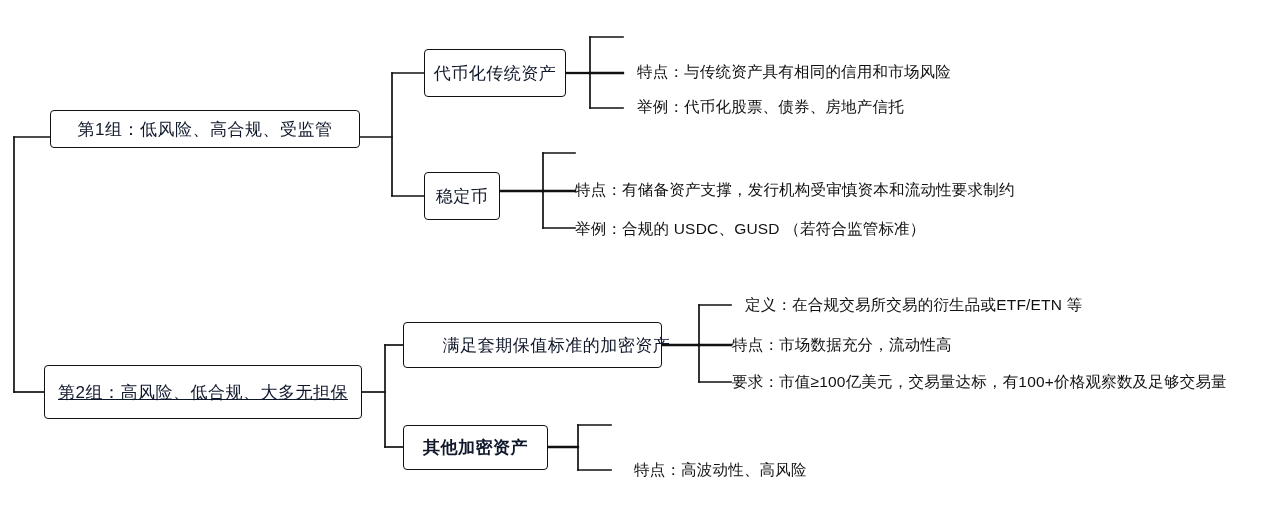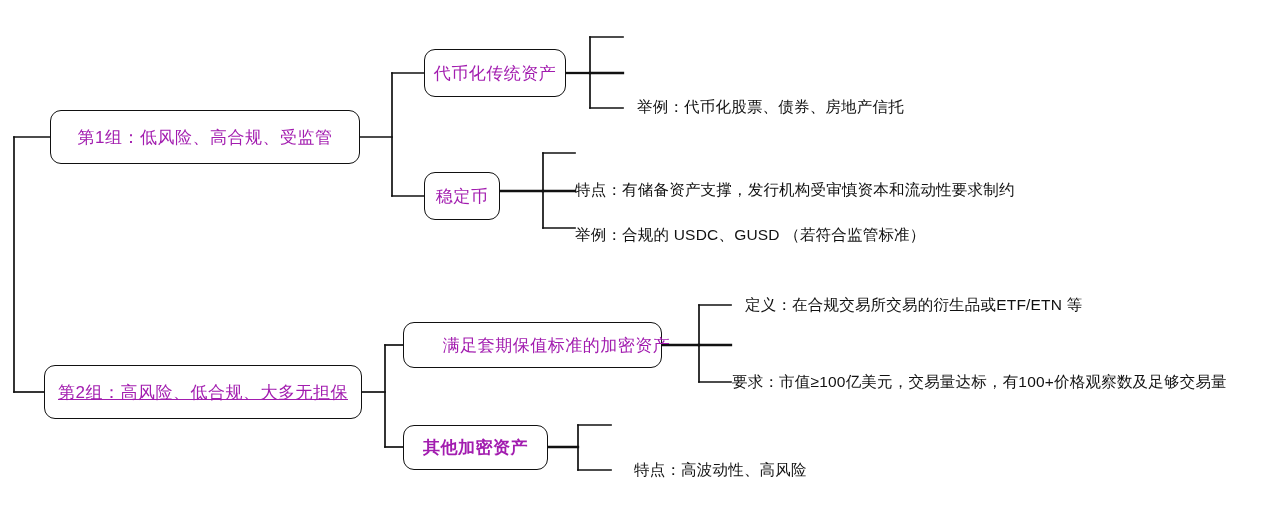--- a/index.html
+++ b/index.html
@@ -24,28 +24,28 @@
     left: 0;
     top: 0;
     width: 1270px;
     height: 506px;
     pointer-events: none;
   }
   .node {
     position: absolute;
     box-sizing: border-box;
     border: 1.6px solid #111111;
-    border-radius: 11px;
+    border-radius: 4px;
     background: #ffffff;
     display: flex;
     align-items: center;
     justify-content: center;
     text-align: center;
     letter-spacing: 0.5px;
-    color: #a21caf;
+    color: #0f172a;
     white-space: nowrap;
   }
   .node.group {
     font-size: 17px;
   }
   .node.sub {
     font-size: 17px;
   }
   .leaf {
     position: absolute;
@@ -96,58 +96,64 @@
       <path d="M699,345 L731,345" stroke-width="2.3"></path>
       <path d="M699,382 L731,382"></path>
 
       <path d="M548,447 L578,447" stroke-width="2.3"></path>
       <path d="M578,425 L578,470"></path>
       <path d="M578,425 L611,425"></path>
       <path d="M578,470 L611,470"></path>
     </g>
   </svg>
 
-  <div class="node group" style="left:50px; top:110px; width:310px; height:54px;">
+  <div class="node group" style="left:50px; top:110px; width:310px; height:38px;">
     <span>第1组：低风险、高合规、受监管</span>
   </div>
 
   <div class="node sub" style="left:424px; top:49px; width:142px; height:48px;">
     <span>代币化传统资产</span>
   </div>
 
   <div class="node sub" style="left:424px; top:172px; width:76px; height:48px;">
     <span>稳定币</span>
   </div>
 
+  <div class="leaf" style="left:637px; top:63px;">
+    <span>特点：与传统资产具有相同的信用和市场风险</span>
+  </div>
   <div class="leaf" style="left:637px; top:98px;">
     <span>举例：代币化股票、债券、房地产信托</span>
   </div>
 
   <div class="leaf" style="left:575px; top:181px;">
     <span>特点：有储备资产支撑，发行机构受审慎资本和流动性要求制约</span>
   </div>
-  <div class="leaf" style="left:575px; top:226px;text-align:center;">
+  <div class="leaf" style="left:575px; top:220px;text-align:center;">
     <span>举例：合规的 USDC、GUSD （若符合监管标准）</span>
   </div>
 
   <div class="node group" style="left:44px; top:365px; width:318px; height:54px;text-decoration:underline;">
     <span>第2组：高风险、低合规、大多无担保</span>
   </div>
 
   <div class="node sub" style="left:403px; top:322px; width:259px; height:46px;padding-left:48px;">
     <span>满足套期保值标准的加密资产</span>
   </div>
 
   <div class="node sub" style="left:403px; top:425px; width:145px; height:45px;font-weight:bold;">
     <span>其他加密资产</span>
   </div>
 
   <div class="leaf" style="left:745px; top:296px;">
     <span>定义：在合规交易所交易的衍生品或ETF/ETN 等</span>
   </div>
+  <div class="leaf" style="left:732px; top:336px;">
+    <span>特点：市场数据充分，流动性高</span>
+  </div>
   <div class="leaf" style="left:732px; top:373px;text-align:center;">
     <span>要求：市值≥100亿美元，交易量达标，有100+价格观察数及足够交易量</span>
   </div>
 
   <div class="leaf" style="left:622px; top:461px;margin-left:12px;">
     <span>特点：高波动性、高风险</span>
   </div>
 
 </div>
 

